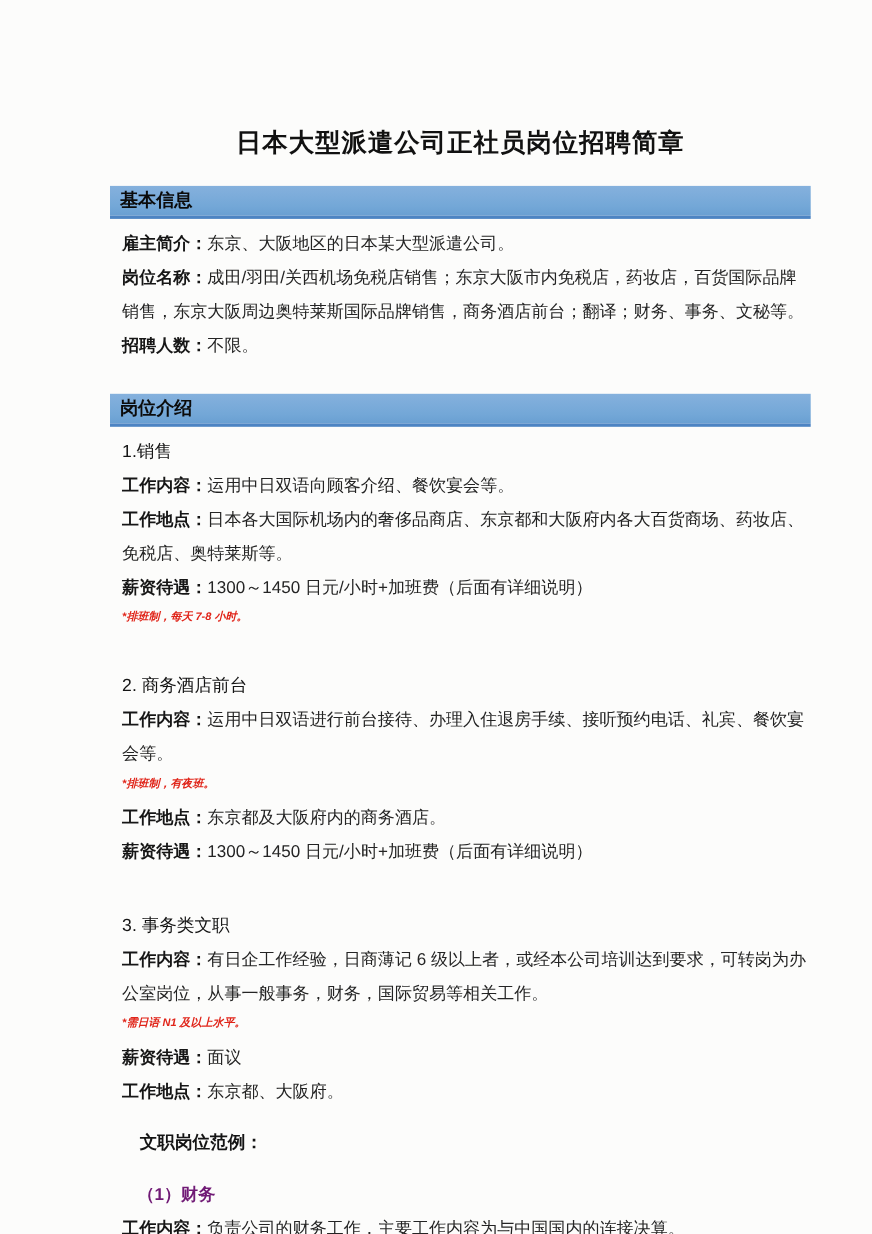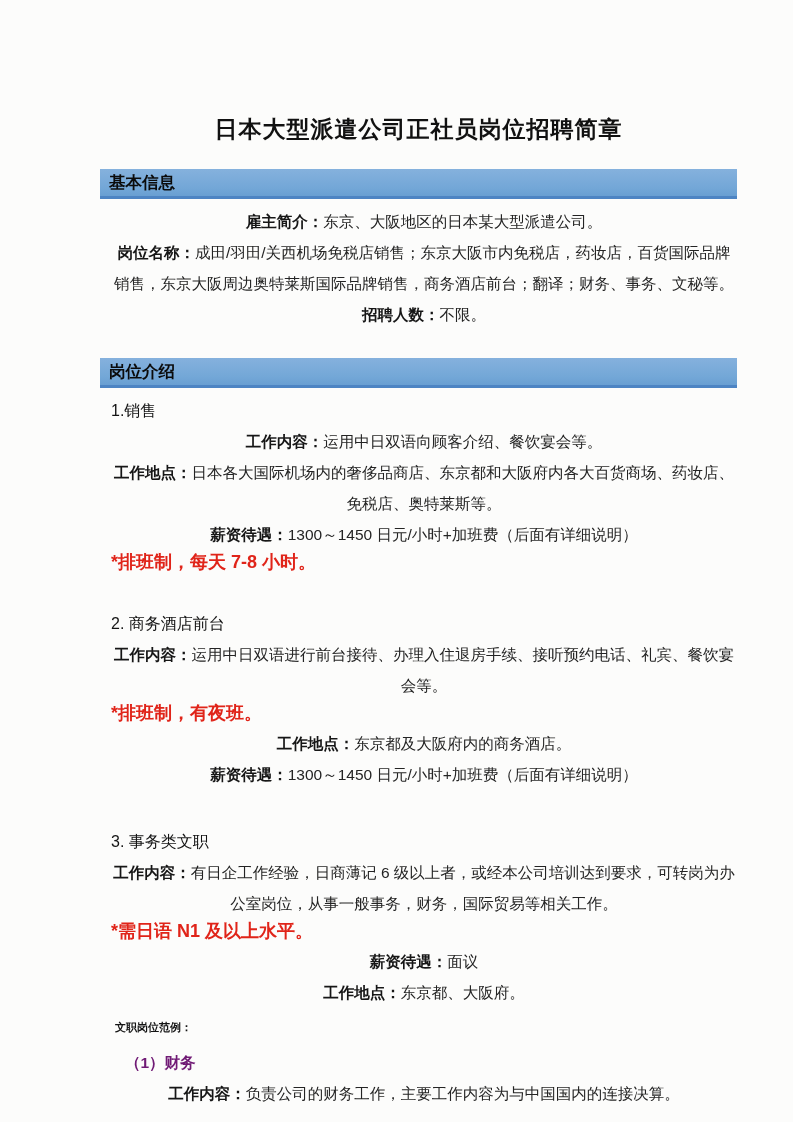--- a/index.html
+++ b/index.html
@@ -36,42 +36,42 @@
     font-weight: 700;
     line-height: 27px;
     color: #0b0b0b;
   }
   .section-body { padding: 7px 0 0 11px; }
   .field {
     margin: 0;
     font-size: 15.5px;
     line-height: 31px;
     color: #242424;
-    text-align: center;
   }
   .field b { color: #161616; }
   .job { margin: 0; }
   .job + .job { margin-top: 36px; }
   .job-heading {
     margin: 0;
     font-size: 16px;
     font-weight: 400;
     line-height: 31px;
     color: #141414;
   }
   .note {
     margin: 2px 0 5px 0;
-    font-size: 18px;
+    font-size: 10px;
     font-weight: 700;
     color: #e02419;
     line-height: 20px;
+    font-style: italic;
   }
   .examples-label {
-    margin: 4px;
-    font-size: 11px;
+    margin: 16px;
+    font-size: 16px;
     font-weight: 700;
     line-height: 31px;
     color: #141414;
   }
   .example-heading {
     margin: 0 0 0 14px;
     font-size: 15.5px;
     font-weight: 700;
     line-height: 31px;
     color: #701a75;

